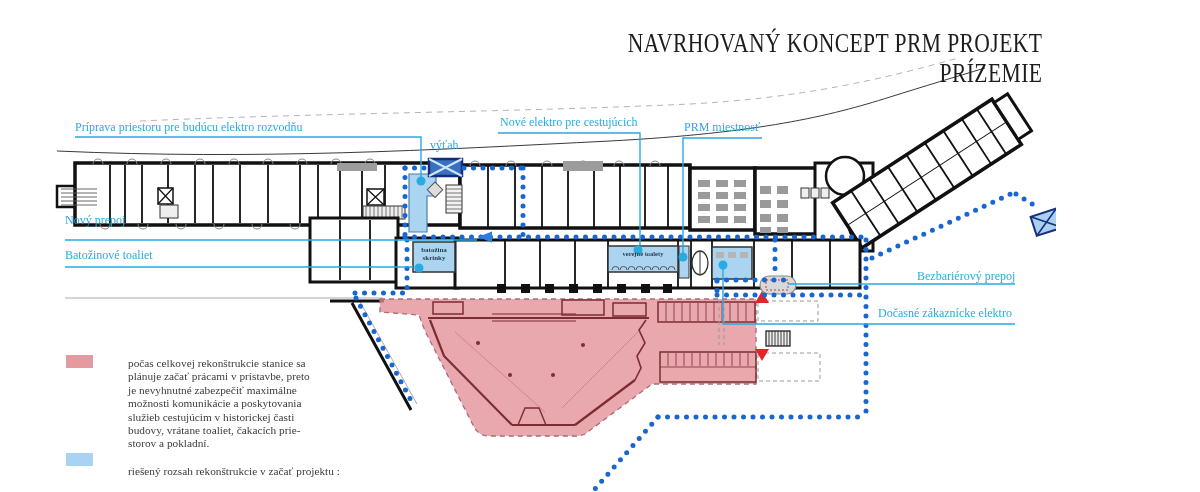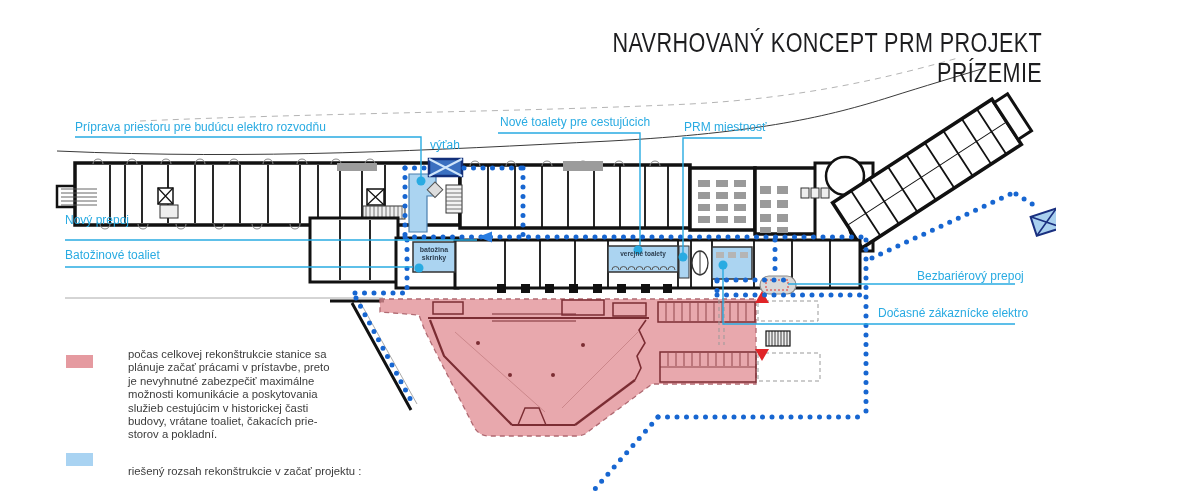--- a/index.html
+++ b/index.html
@@ -1,17 +1,17 @@
 <!DOCTYPE html>
 <html><head>
 <meta charset="utf-8">
 <style>
   html,body{margin:0;padding:0;background:#fff;}
   .stage{position:relative;width:1056px;height:492px;background:#fff;overflow:hidden;
-         font-family:Liberation Sans, sans-serif;}
+         font-family:Liberation Serif, serif;}
   .stage svg{position:absolute;left:0;top:0;}
   .lbl{position:absolute;color:#29abe2;font-size:12px;line-height:14px;white-space:nowrap;}
   .title{position:absolute;top:28px;right:14px;text-align:right;color:#1d1d1f;
          font-size:27px;line-height:30px;letter-spacing:.5px;font-weight:500;
          transform:scaleX(.8);transform-origin:100% 0;white-space:nowrap;}
   .roomlbl{position:absolute;color:#2c3e50;font-weight:bold;text-align:center;}
   .legend-text{position:absolute;color:#3c3c3c;font-size:11.3px;line-height:13.4px;white-space:pre-line;}
   .legend-swatch{position:absolute;width:27px;height:13px;}
 </style>
 </head>
@@ -215,36 +215,36 @@
   </g>
 </svg>
 
 <div class="title">
   <div>NAVRHOVANÝ KONCEPT PRM PROJEKT</div>
   <div>PRÍZEMIE</div>
 </div>
 
 <div class="lbl" style="left:75px;top:120px">Príprava priestoru pre budúcu elektro rozvodňu</div>
 <div class="lbl" style="left:430px;top:138px">výťah</div>
-<div class="lbl" style="left:500px;top:115px">Nové toalety pre cestujúcich</div>
+<div class="lbl" style="left:500px;top:115px">Nové elektro pre cestujúcich</div>
 <div class="lbl" style="left:684px;top:120px">PRM miestnosť</div>
 <div class="lbl" style="left:65px;top:213px">Nový prepoj</div>
 <div class="lbl" style="left:65px;top:248px">Batožinové toaliet</div>
 <div class="lbl" style="left:1068px;top:211px">rámci od električiek</div>
 <div class="lbl" style="left:917px;top:269px">Bezbariérový prepoj</div>
 <div class="lbl" style="left:878px;top:306px">Dočasné zákaznícke elektro</div>
 
 <div class="roomlbl" style="left:413px;top:246px;width:42px;font-size:7px;line-height:8px">
   <div>batožina</div>
   <div>skrinky</div>
 </div>
 <div class="roomlbl" style="left:609px;top:250px;width:68px;font-size:6.5px">verejné toalety</div>
 
 <div class="legend-swatch" style="left:66px;top:355px;background:#e59aa0"></div>
-<div class="legend-text" style="left:128px;top:348px;width:262px">počas celkovej rekonštrukcie stanice sa
+<div class="legend-text" style="left:128px;top:357px;width:262px">počas celkovej rekonštrukcie stanice sa
 plánuje začať prácami v prístavbe, preto
 je nevyhnutné zabezpečiť maximálne
 možnosti komunikácie a poskytovania
 služieb cestujúcim v historickej časti
 budovy, vrátane toaliet, čakacích prie-
 storov a pokladní.</div>
 <div class="legend-swatch" style="left:66px;top:453px;background:#a9d3f2"></div>
 <div class="legend-text" style="left:128px;top:452px;width:420px">
   <span>riešený rozsah rekonštrukcie v začať projektu :</span><br>
   

